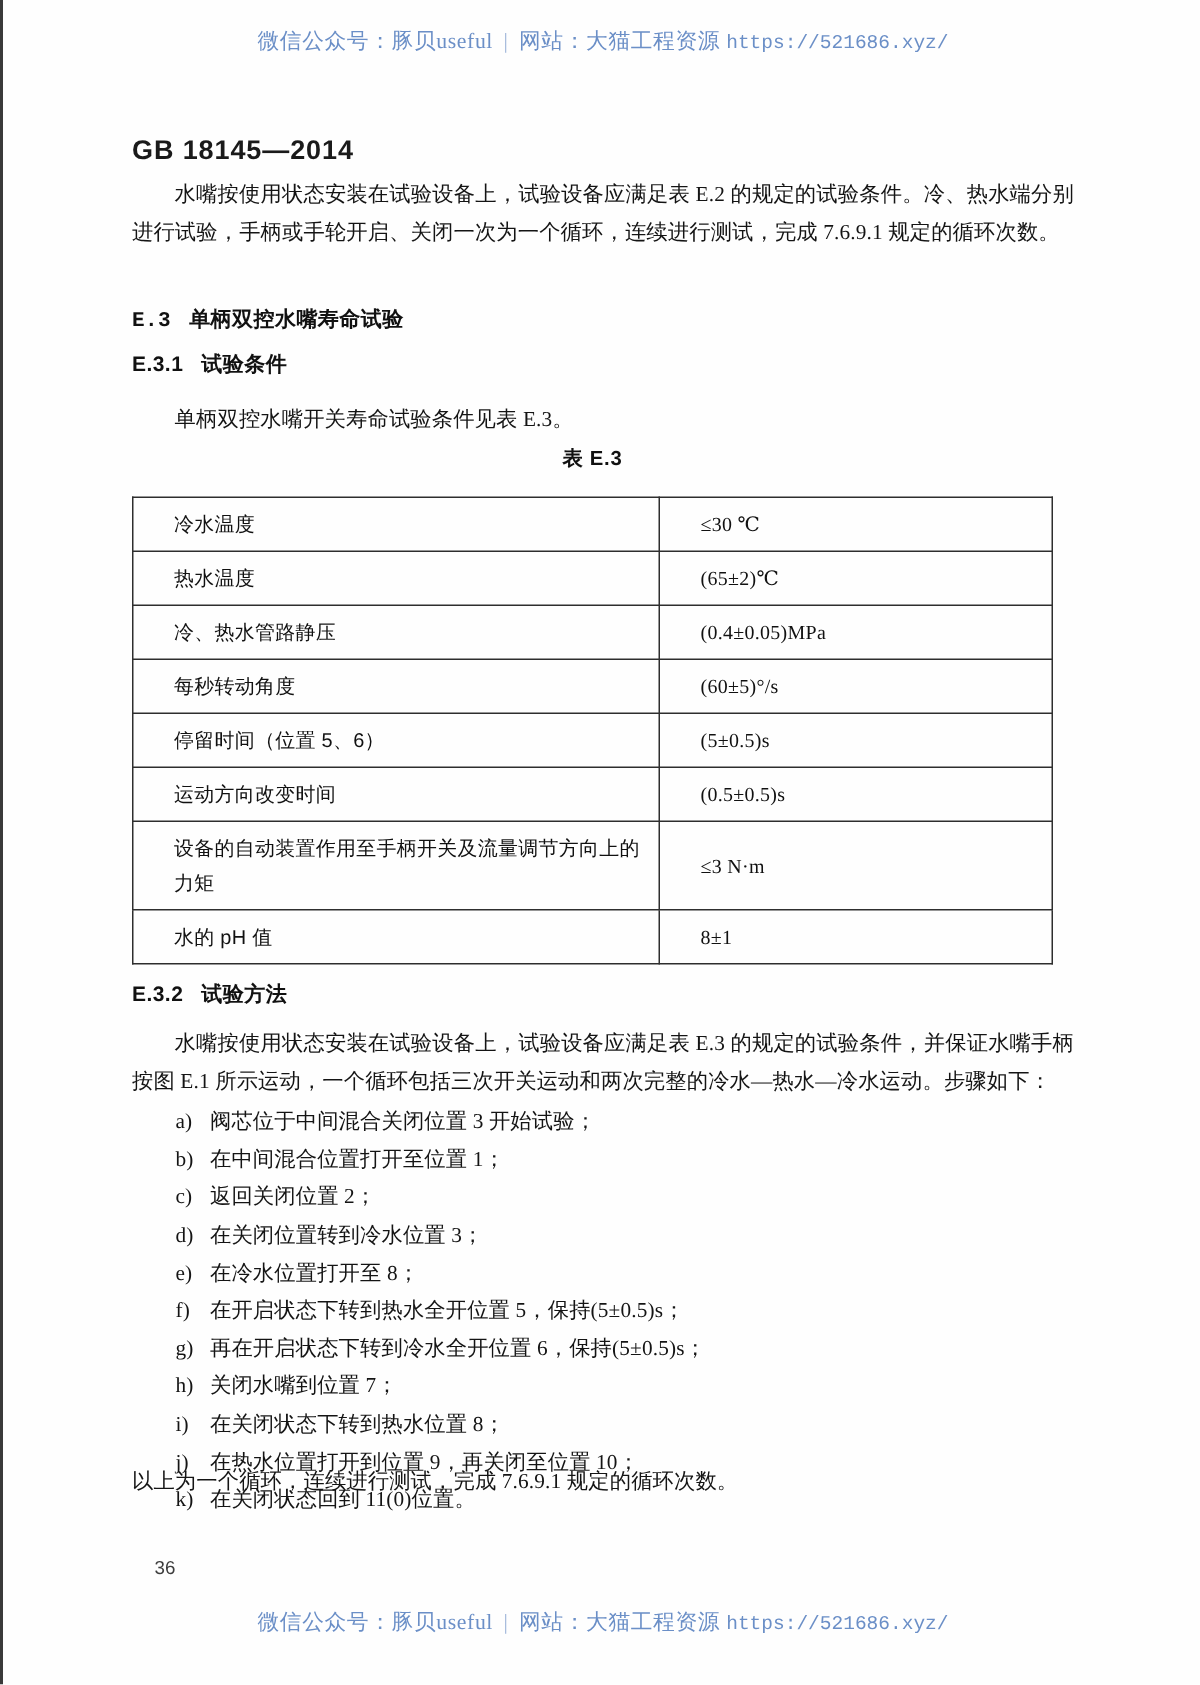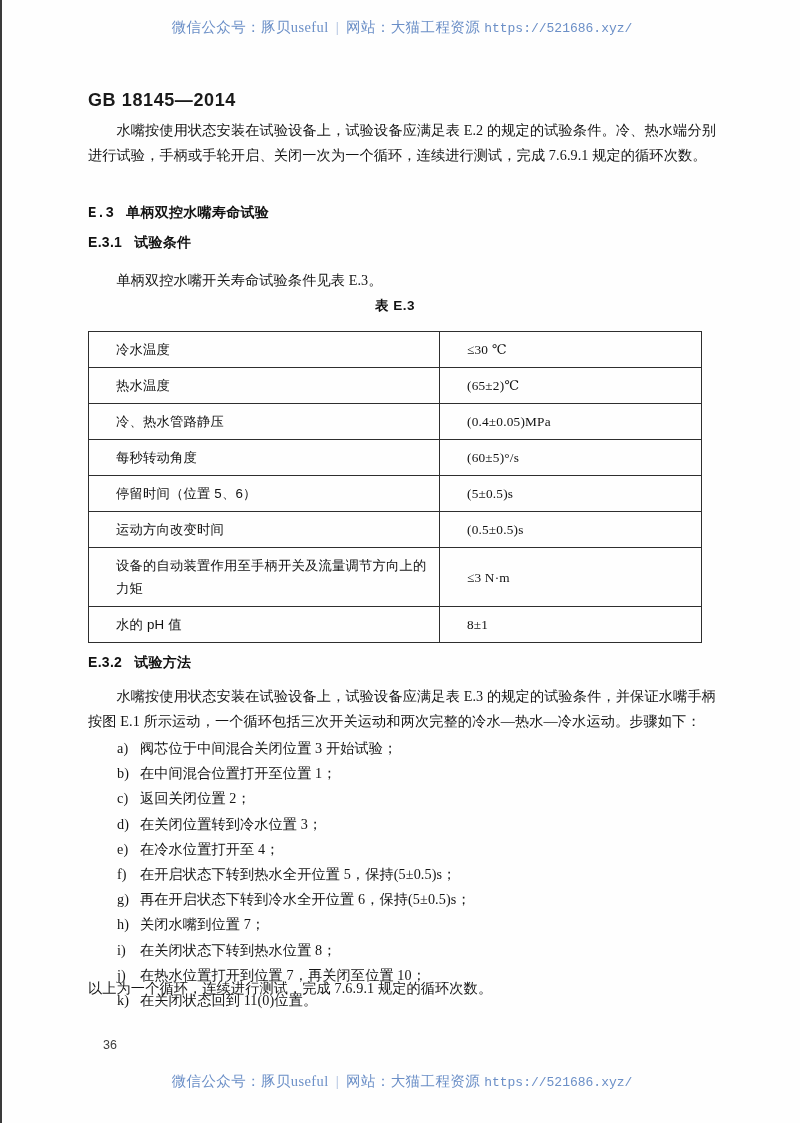--- a/index.html
+++ b/index.html
@@ -252,41 +252,41 @@
     <li>
       <span class="marker">c)</span>
       <span class="txt">返回关闭位置 2；</span>
     </li>
     <li>
       <span class="marker">d)</span>
       <span class="txt">在关闭位置转到冷水位置 3；</span>
     </li>
     <li>
       <span class="marker">e)</span>
-      <span class="txt">在冷水位置打开至 4；</span>
+      <span class="txt">在冷水位置打开至 8；</span>
     </li>
     <li>
       <span class="marker">f)</span>
       <span class="txt">在开启状态下转到热水全开位置 5，保持(5±0.5)s；</span>
     </li>
     <li>
       <span class="marker">g)</span>
       <span class="txt">再在开启状态下转到冷水全开位置 6，保持(5±0.5)s；</span>
     </li>
     <li>
       <span class="marker">h)</span>
       <span class="txt">关闭水嘴到位置 7；</span>
     </li>
     <li>
       <span class="marker">i)</span>
       <span class="txt">在关闭状态下转到热水位置 8；</span>
     </li>
     <li>
       <span class="marker">j)</span>
-      <span class="txt">在热水位置打开到位置 7，再关闭至位置 10；</span>
+      <span class="txt">在热水位置打开到位置 9，再关闭至位置 10；</span>
     </li>
     <li>
       <span class="marker">k)</span>
       <span class="txt">在关闭状态回到 11(0)位置。</span>
     </li>
   </ul>
 
   <div class="body-text para-closing">以上为一个循环，连续进行测试，完成 7.6.9.1 规定的循环次数。</div>
 
   <div class="page-number">36</div>

